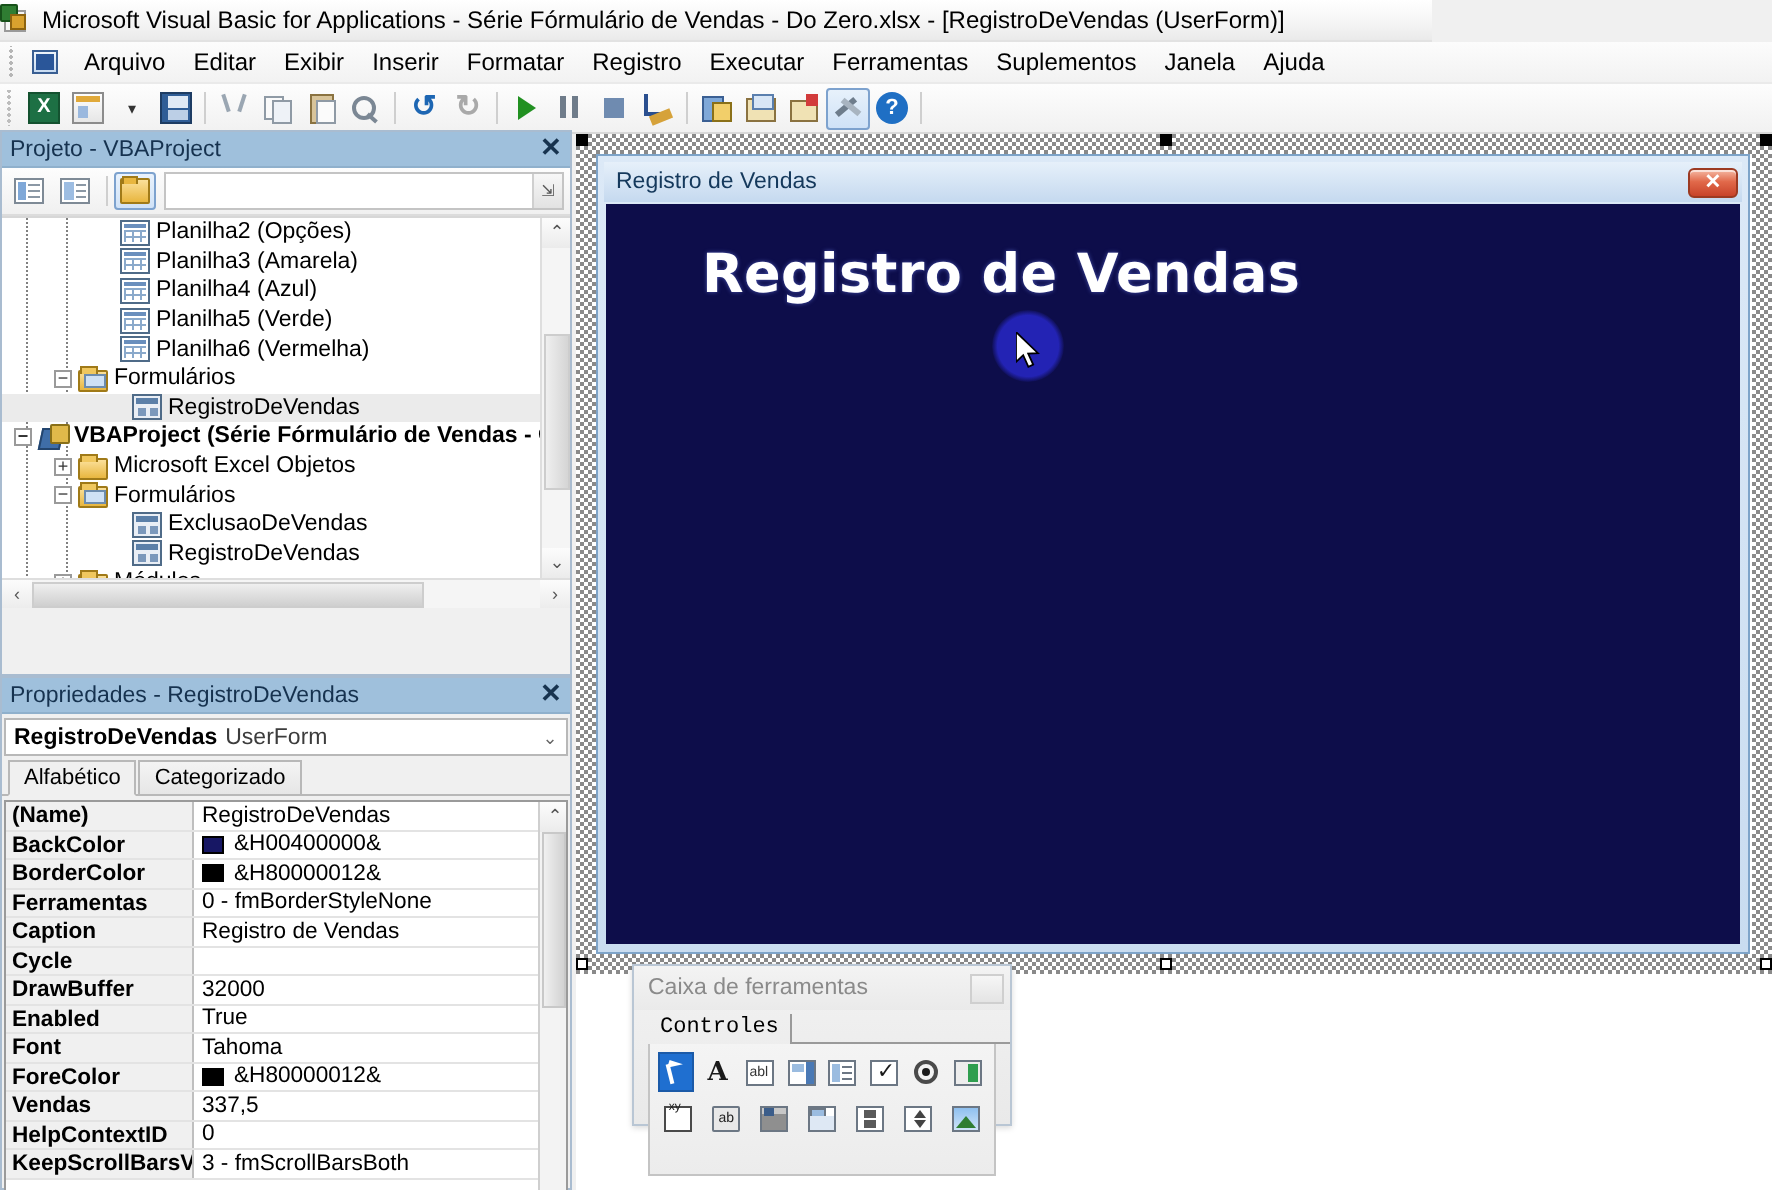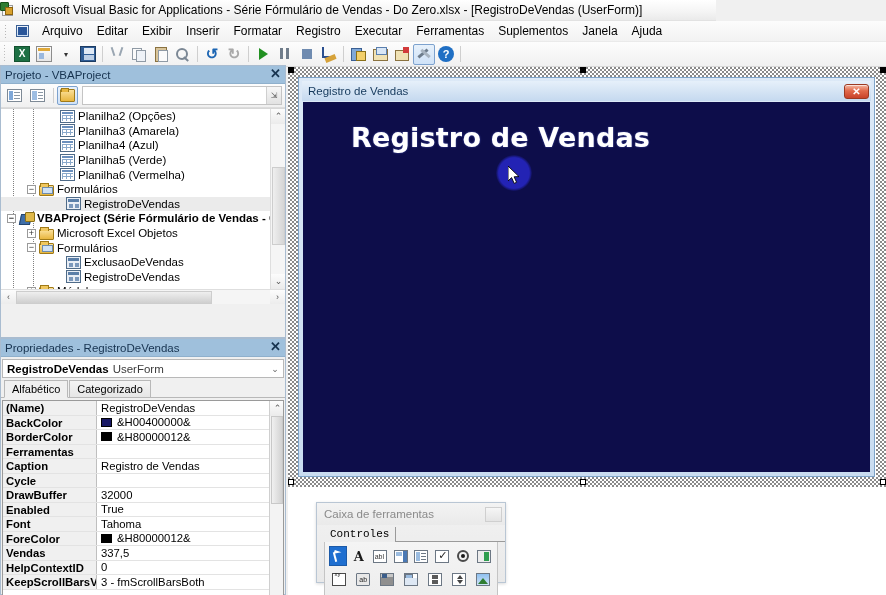--- a/index.html
+++ b/index.html
@@ -386,21 +386,21 @@
     width: 36px; height: 36px; border-radius: 50%;
     background: radial-gradient(circle, #2323b4 60%, rgba(35,35,180,0) 72%);
   }
   .cursor-arrow {
     position: absolute; left: 205px; top: 64px;
     width: 12px; height: 19px;
   }
 
   
   #toolbox {
-    position: absolute; left: 316px; top: 502px;
+    position: absolute; left: 316px; top: 482px;
     width: 190px; height: 81px;
     background: linear-gradient(#f2f2f2,#e9e9e9);
     border: 1px solid #b9c6d4;
     box-shadow: 0 1px 3px rgba(0,0,0,.15);
   }
   .tbx-title {
     height: 22px; display: flex; align-items: center;
     padding: 0 3px 0 7px;
     background: linear-gradient(#f3f3f3,#eaeaea);
     font-size: 11.5px; color: #8a8a8a;
@@ -753,20 +753,23 @@
           </div>
           <div class="prow">
             <div class="k">BorderColor</div>
             <div class="v">
               <span class="sw" style="background: rgb(0, 0, 0);"></span>
               <span>&amp;H80000012&amp;</span>
             </div>
           </div>
           <div class="prow">
             <div class="k">Ferramentas</div>
+            <div class="v">
+              <span>0 - fmBorderStyleNone</span>
+            </div>
           </div>
           <div class="prow">
             <div class="k">Caption</div>
             <div class="v">
               <span>Registro de Vendas</span>
             </div>
           </div>
           <div class="prow">
             <div class="k">Cycle</div>
           </div>

